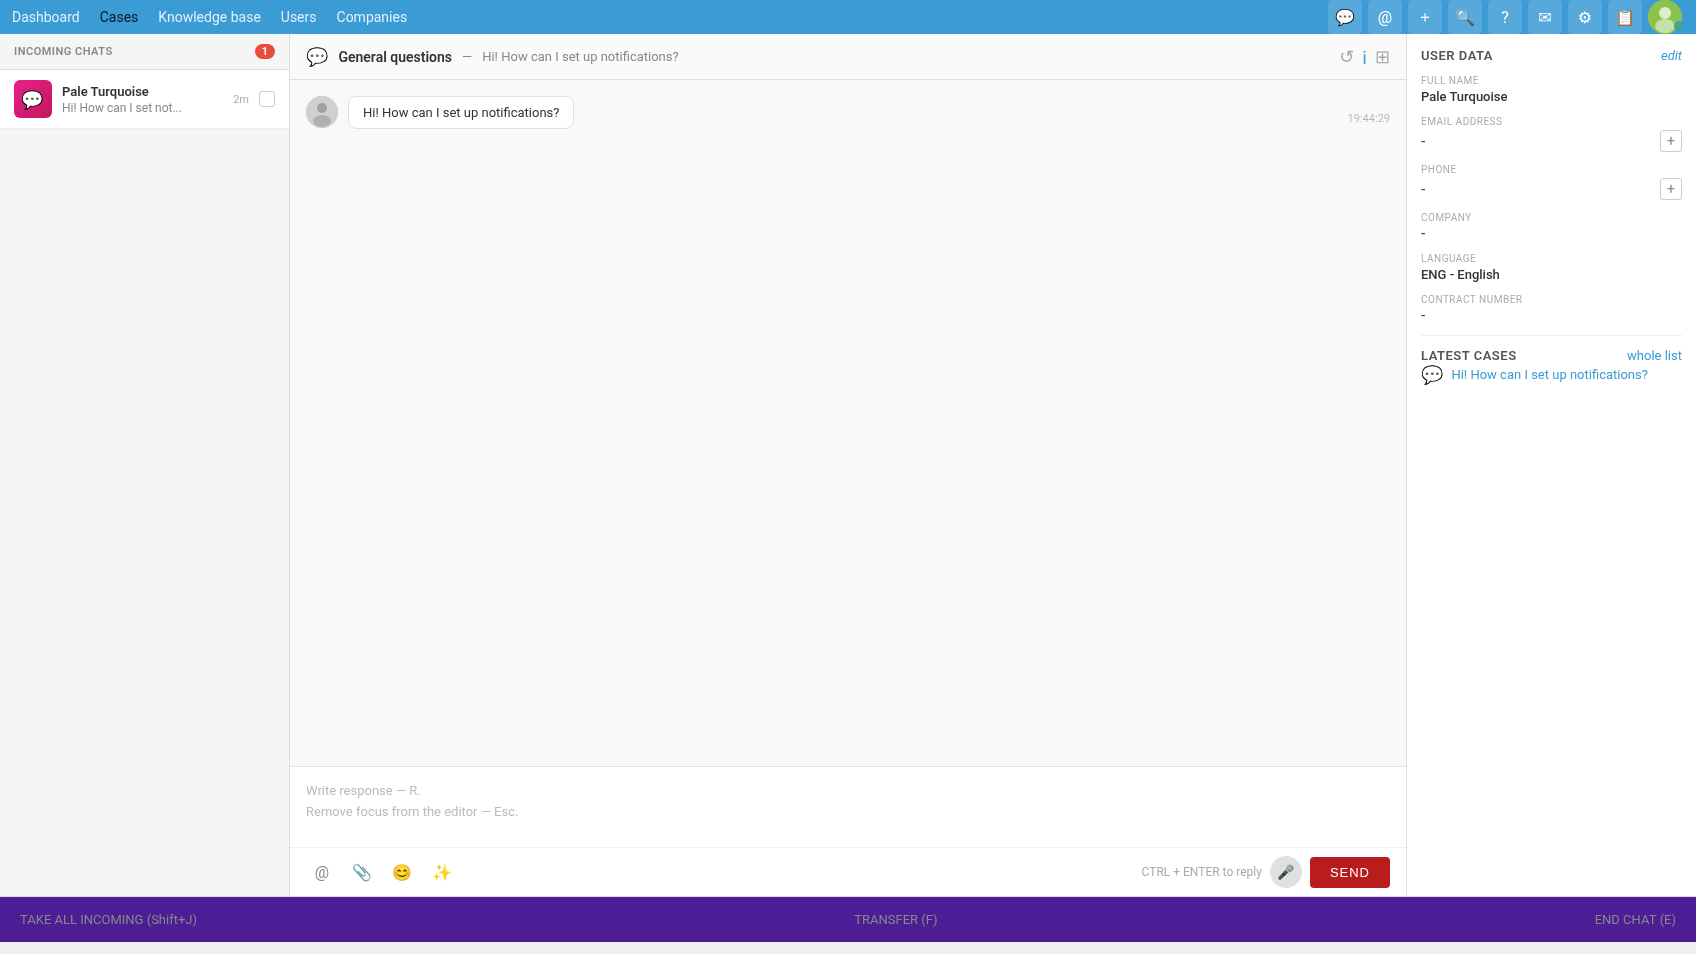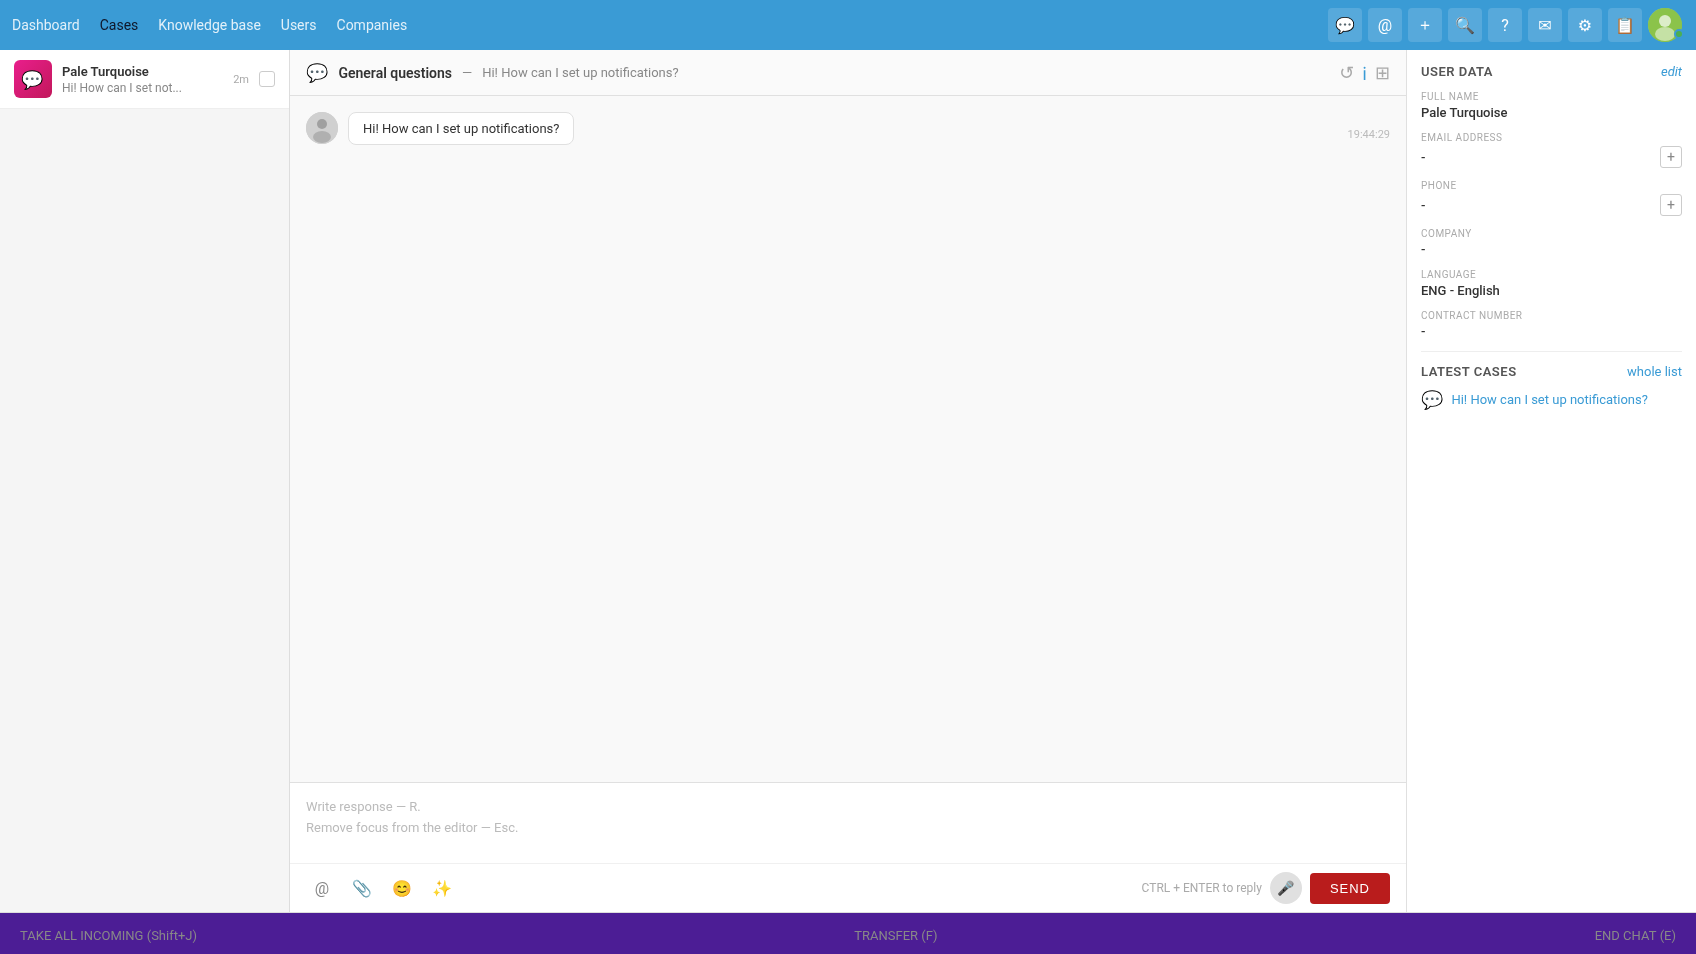--- a/index.html
+++ b/index.html
@@ -1,21 +1,21 @@
 <!DOCTYPE html>
 <html><head>
   <meta charset="utf-8">
   <style>
     * { box-sizing: border-box; margin: 0; padding: 0; }
     body { font-family: -apple-system, BlinkMacSystemFont, 'Segoe UI', Roboto, sans-serif; font-size: 13px; background: #f0f0f0; color: #333; height: 954px; overflow: hidden; }
 
     
     .topnav {
       background: #3a9bd5;
-      height: 50px;
+      height: 34px;
       display: flex;
       align-items: center;
       padding: 0 12px;
       justify-content: space-between;
     }
     .topnav-left { display: flex; align-items: center; gap: 20px; }
     .topnav-left a {
       color: rgba(255,255,255,0.85);
       text-decoration: none;
       font-size: 14px;
@@ -234,21 +234,21 @@
       width: 22px; height: 22px;
       border: 1px solid #ccc; border-radius: 3px;
       display: flex; align-items: center; justify-content: center;
       cursor: pointer; color: #888; font-size: 14px;
     }
     .divider { border: none; border-top: 1px solid #eee; margin: 6px 0 12px; }
     .latest-cases-header {
       display: flex;
       justify-content: space-between;
       align-items: center;
-      margin-bottom: 10px;
+      margin-bottom: 1px;
     }
     .latest-cases-title { font-size: 13px; font-weight: 600; color: #555; text-transform: uppercase; letter-spacing: 0.5px; }
     .whole-list-link { color: #3a9bd5; font-size: 13px; cursor: pointer; }
     .case-item {
       display: flex;
       align-items: center;
       gap: 8px;
       cursor: pointer;
     }
     .case-icon { color: #4caf50; font-size: 18px; }
@@ -302,20 +302,24 @@
         </svg>
       </div>
       <div class="status-dot"></div>
     </div>
   </div>
 </nav>
 
 <div class="main-layout">
 
   <aside class="sidebar">
+    <div class="sidebar-header">
+      <span class="sidebar-header-title">INCOMING CHATS</span>
+      <span class="badge">1</span>
+    </div>
     <div class="chat-item">
       <div class="chat-avatar" style="background: linear-gradient(135deg, #e91e8c, #c2185b);">
         <span class="chat-icon">💬</span>
       </div>
       <div class="chat-info">
         <div class="chat-name">Pale Turquoise</div>
         <div class="chat-preview">Hi! How can I set not...</div>
       </div>
       <span class="chat-time">2m</span>
       <div class="chat-check"></div>

